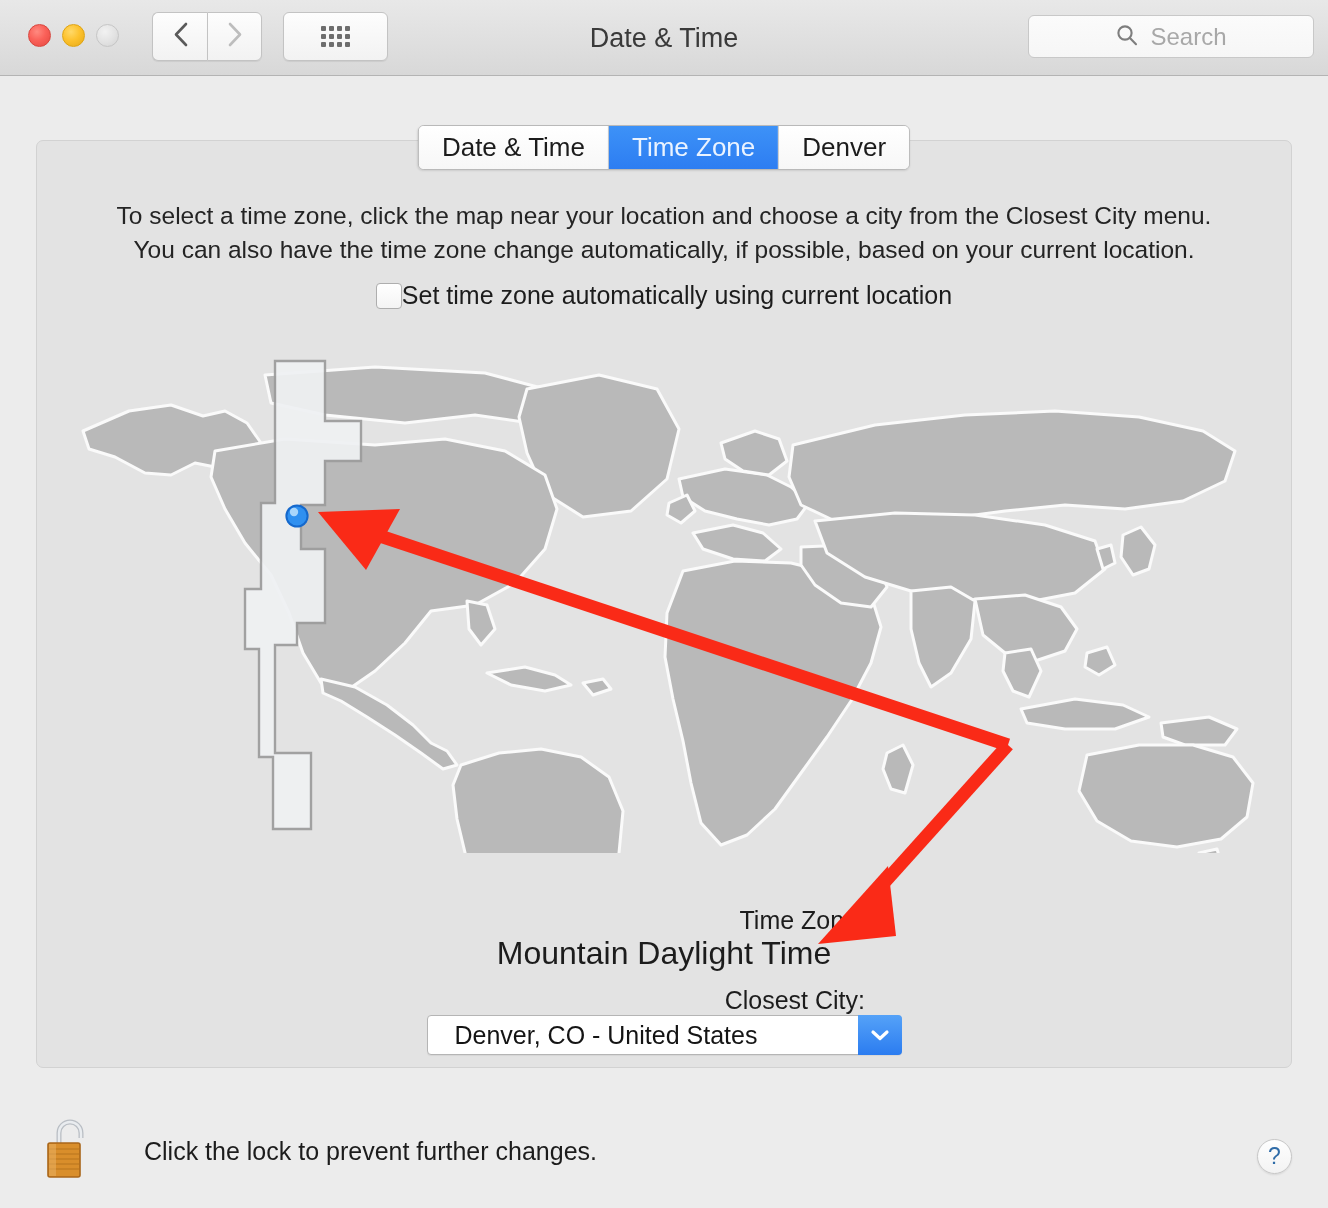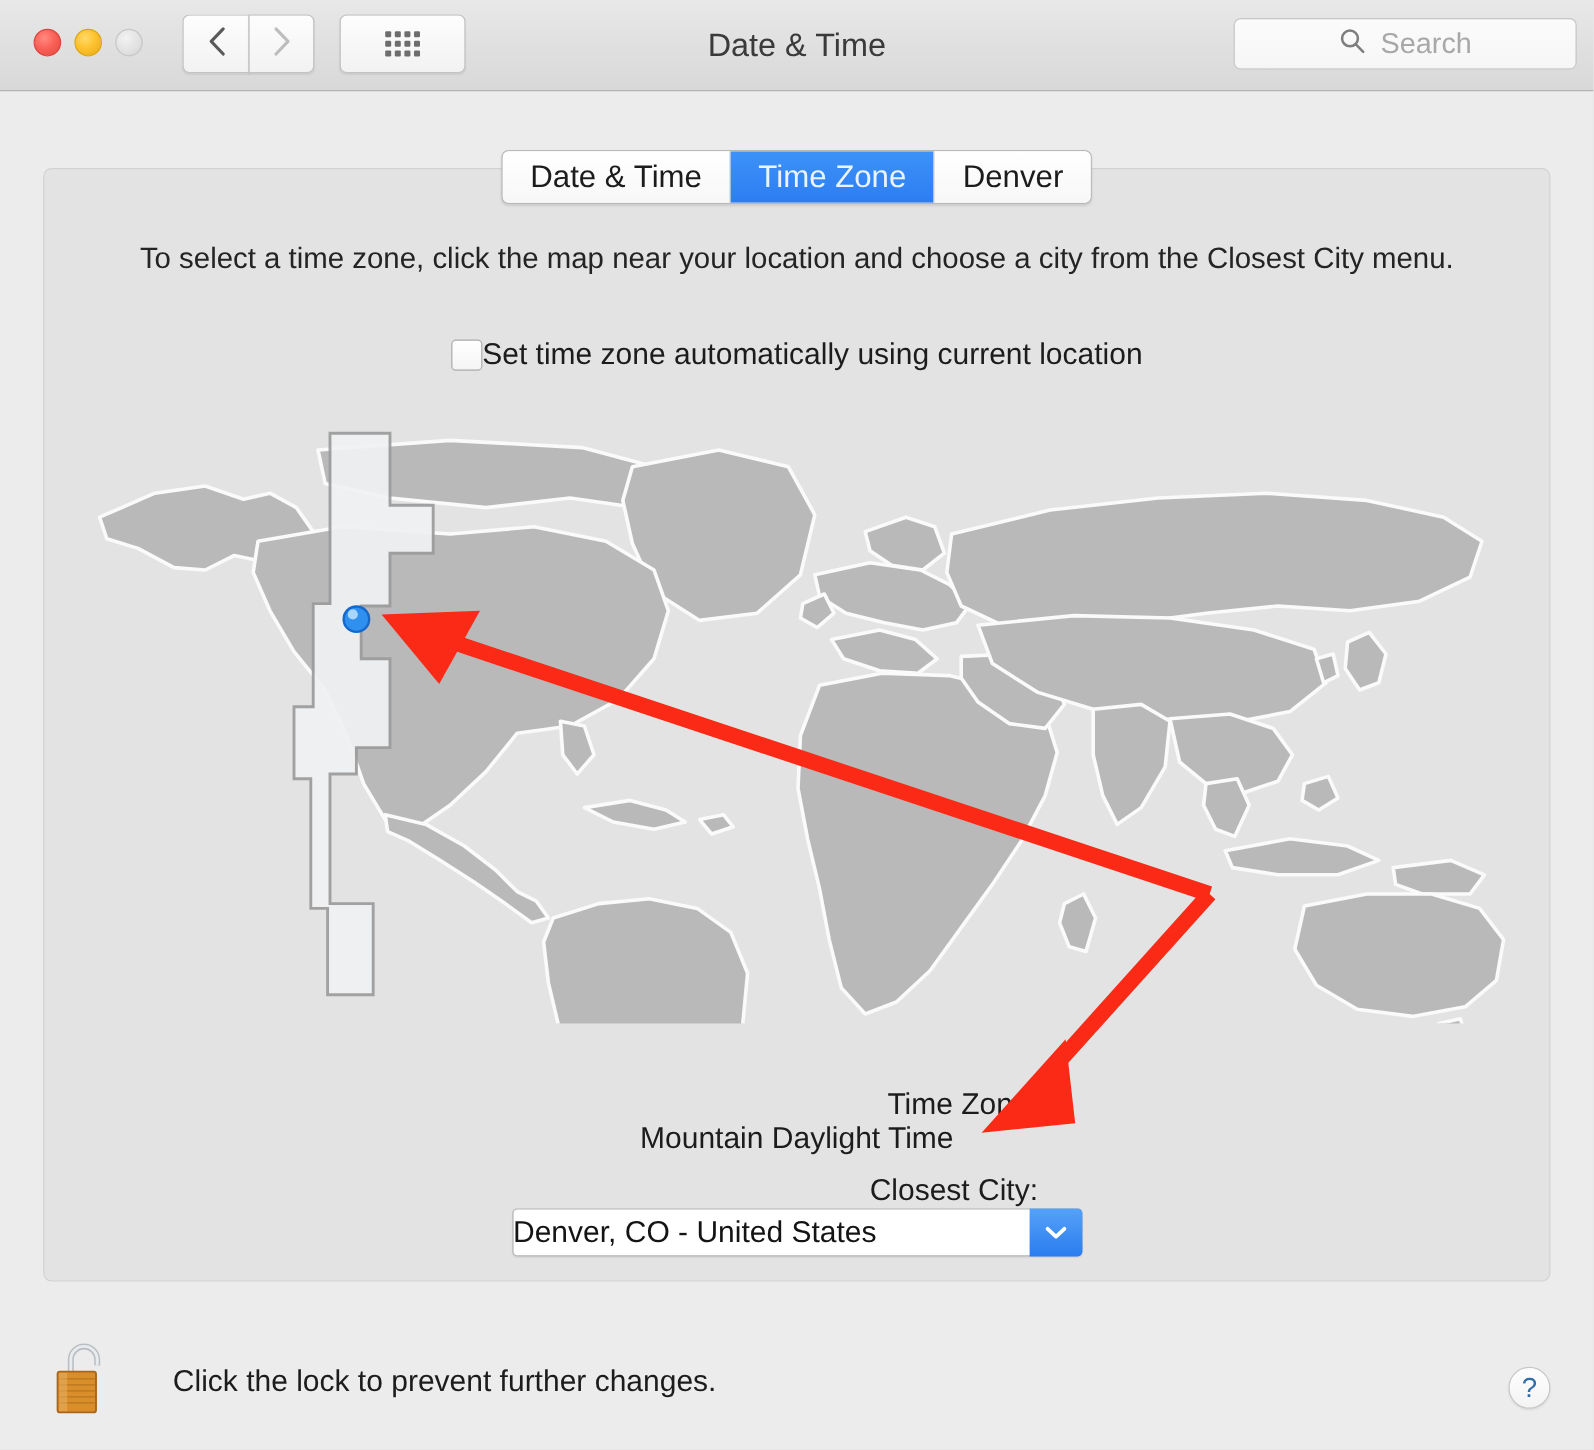--- a/index.html
+++ b/index.html
@@ -223,38 +223,38 @@
   }
   .flabel {
     width: 430px;
     text-align: right;
     padding-right: 14px;
     font-size: 25px;
     color: #1c1c1c;
     box-sizing: border-box;
   }
   .fvalue {
-    font-size: 25px;
+    font-size: 32px;
     color: #1c1c1c;
   }
   .popup {
     position: relative;
     width: 475px; height: 40px;
     background: #ffffff;
     border: 1px solid #b5b5b5;
     border-radius: 4px;
     box-sizing: border-box;
     display: flex;
     align-items: center;
     box-shadow: 0 1px 1px rgba(0,0,0,0.06);
   }
   .popup-text {
     font-size: 25px;
     color: #141414;
-    padding-left: 0;
+    padding-left: 27px;
   }
   .popup-arrow {
     position: absolute;
     right: -1px; top: -1px;
     width: 44px; height: 40px;
     background: linear-gradient(to bottom, #55a2f8 0%, #2b7cf0 100%);
     border-radius: 0 4px 4px 0;
     display: flex;
     align-items: center;
     justify-content: center;
@@ -357,20 +357,21 @@
 <div class="panel">
 
   <div class="tabs">
     <div class="tab">Date &amp; Time</div>
     <div class="tab active">Time Zone</div>
     <div class="tab">Denver</div>
   </div>
 
   <div class="instructions">
     <div>To select a time zone, click the map near your location and choose a city from the Closest City menu.</div>
+    <div>You can also have the time zone change automatically, if possible, based on your current location.</div>
   </div>
 
   <div class="checkrow">
     <span class="checkbox"></span>
     <span class="checkrow-label">Set time zone automatically using current location</span>
   </div>
 
   <div class="mapwrap">
     <svg viewBox="0 0 1190 500" preserveAspectRatio="none">
       <rect x="0" y="0" width="1190" height="500" fill="#e3e3e3"></rect>

